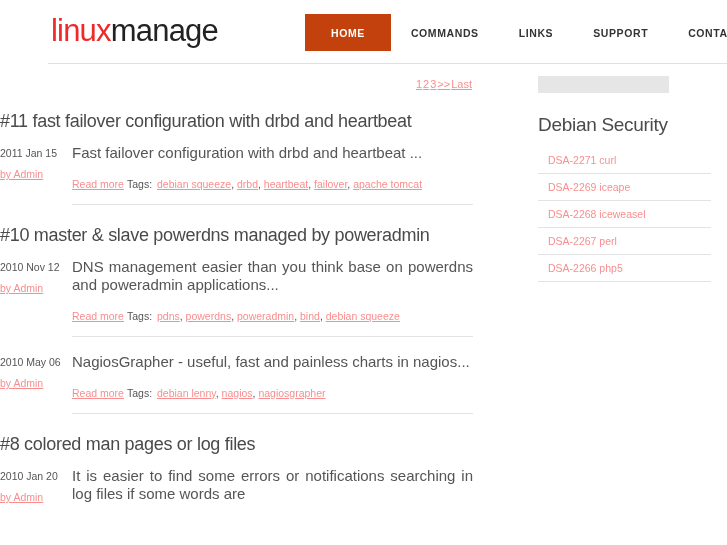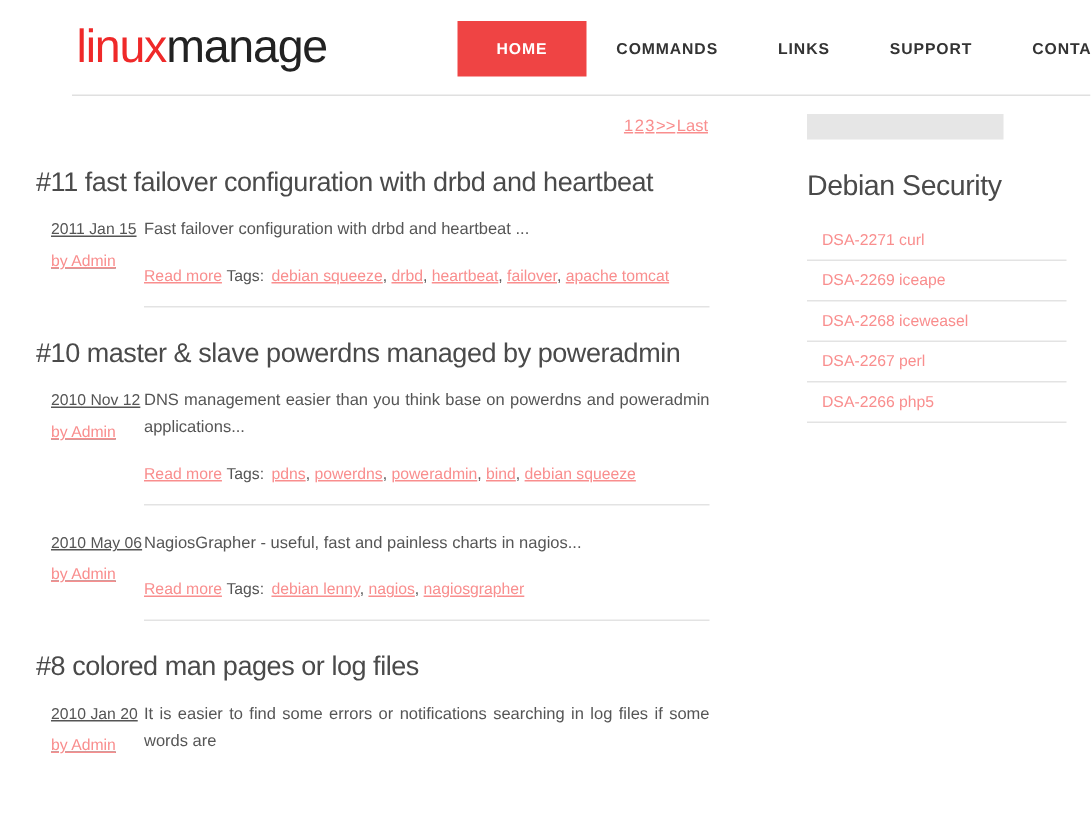--- a/index.html
+++ b/index.html
@@ -52,21 +52,21 @@
     font-weight: bold;
     letter-spacing: 0.6px;
     color: #333333;
     text-decoration: none;
     padding: 0 20px;
     height: 37px;
     box-sizing: border-box;
     white-space: nowrap;
   }
   .nav-item.active {
-    background: #ef4444;
+    background: #c2410c;
     color: #ffffff;
     padding: 0 26px;
   }
 
   
   .page-body {
     position: relative;
     width: 727px;
     height: 481px;
   }
@@ -88,58 +88,56 @@
     line-height: 14px;
   }
   .pager a {
     color: #f98e8e;
     text-decoration: underline;
     margin-right: 1px;
   }
 
   .post {
     padding-top: 5px;
-    padding-left: 24px;
   }
   .post-title {
     font-size: 18px;
     font-weight: 400;
     color: #4a4a4a;
     margin: 0 0 0 0;
     padding: 13px 0 0 0;
     letter-spacing: -0.3px;
     line-height: 24px;
   }
   .post-body {
     position: relative;
     margin-top: 11px;
     min-height: 40px;
   }
   .post-meta {
     position: absolute;
-    left: 10px;
+    left: 0;
     top: 0;
     width: 70px;
     font-size: 10.5px;
     line-height: 18px;
     color: #555555;
-    text-decoration: underline;
   }
   .post-meta .author {
     display: block;
     color: #f98e8e;
     text-decoration: underline;
     margin-top: 3px;
   }
   .post-main {
     margin-left: 72px;
     padding-right: 27px;
   }
   .post-excerpt {
-    font-size: 11px;
+    font-size: 15px;
     line-height: 18px;
     color: #555555;
     text-align: justify;
     margin: 0;
   }
   .post-footer {
     margin-top: 14px;
     font-size: 10.5px;
     line-height: 16px;
     color: #555555;

